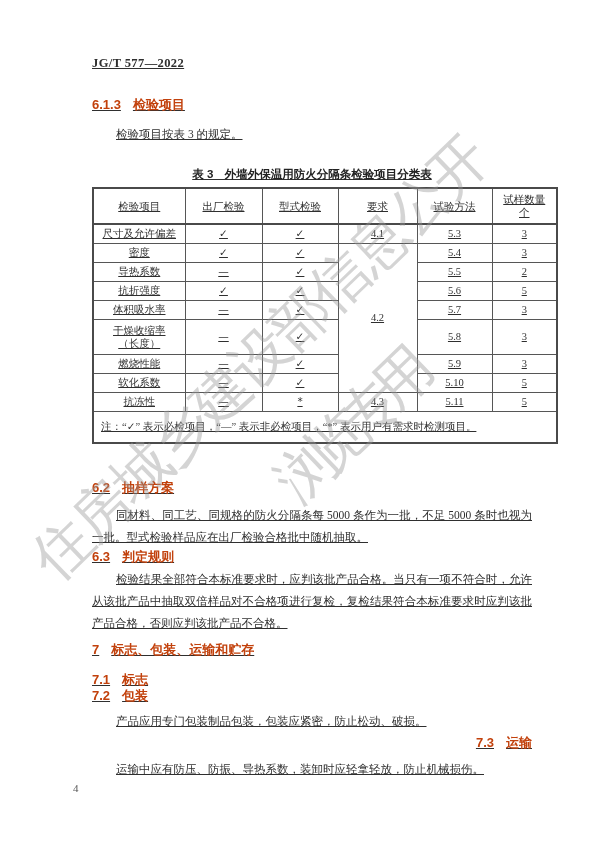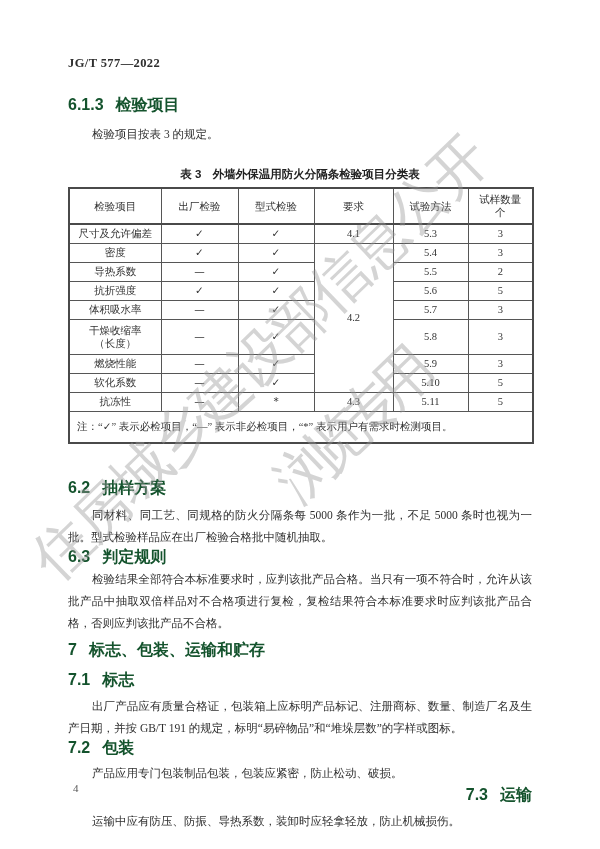--- a/index.html
+++ b/index.html
@@ -5,23 +5,23 @@
   :root{
     --watermark-color:#9a9a9a;
     --border-color:#4a4a4a;
     --text-color:#2f2f2f;
   }
   html,body{margin:0;padding:0;}
   body{
     width:600px;height:849px;background:#ffffff;position:relative;overflow:hidden;
     font-family:"Liberation Serif","DejaVu Serif",serif;color:var(--text-color);
   }
-  .page{position:absolute;inset:0;padding:56px 68px 0 68px;box-sizing:border-box;}
+  .page{position:absolute;inset:0;padding:56px 68px 0 92px;box-sizing:border-box;text-decoration:underline;}
   .doc-code{font-size:12.5px;font-weight:bold;letter-spacing:0.4px;}
-  .h{font-family:"Liberation Sans","DejaVu Sans",sans-serif;font-weight:bold;font-size:16px;line-height:15px;color:#14532d;}
+  .h{font-family:"Liberation Sans","DejaVu Sans",sans-serif;font-weight:bold;font-size:13px;line-height:15px;color:#c2410c;}
   .h .ht{margin-left:12px;}
   .para{font-size:11.5px;line-height:22px;text-indent:24px;text-align:justify;margin:0;}
   .h-613{margin-top:26px;}
   .p-613{margin-top:11px;}
   .tbl-title{margin-top:22px;text-align:center;font-family:"Liberation Sans","DejaVu Sans",sans-serif;font-weight:bold;font-size:11.5px;line-height:15px;color:#222;}
   table{margin-top:5px;border-collapse:collapse;width:464px;table-layout:fixed;}
   table,td,th{border:1px solid #565656;}
   table{border:2px solid var(--border-color);}
   th{border-bottom:2px solid var(--border-color);font-weight:normal;}
   th,td{font-size:10.5px;text-align:center;vertical-align:middle;padding:0;line-height:13px;color:#333;}
@@ -171,21 +171,20 @@
   </div>
   <p class="para p-63">检验结果全部符合本标准要求时，应判该批产品合格。当只有一项不符合时，允许从该批产品中抽取双倍样品对不合格项进行复检，复检结果符合本标准要求时应判该批产品合格，否则应判该批产品不合格。</p>
 
   <div class="h h-7">
     <span>7</span><span class="ht">标志、包装、运输和贮存</span>
   </div>
 
   <div class="h h-71">
     <span>7.1</span><span class="ht">标志</span>
   </div>
-  <p class="para p-71">出厂产品应有质量合格证，包装箱上应标明产品标记、注册商标、数量、制造厂名及生产日期，并按 GB/T 191 的规定，标明“易碎物品”和“堆垛层数”的字样或图标。</p>
 
   <div class="h h-72">
     <span>7.2</span><span class="ht">包装</span>
   </div>
   <p class="para p-72">产品应用专门包装制品包装，包装应紧密，防止松动、破损。</p>
 
   <div class="h h-73">
     <span>7.3</span><span class="ht">运输</span>
   </div>
   <p class="para p-73">运输中应有防压、防振、导热系数，装卸时应轻拿轻放，防止机械损伤。</p>

